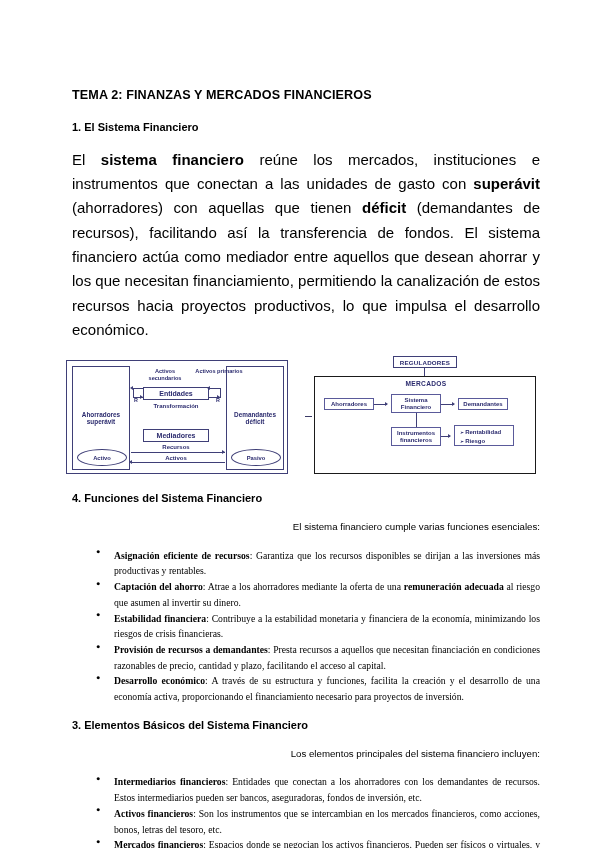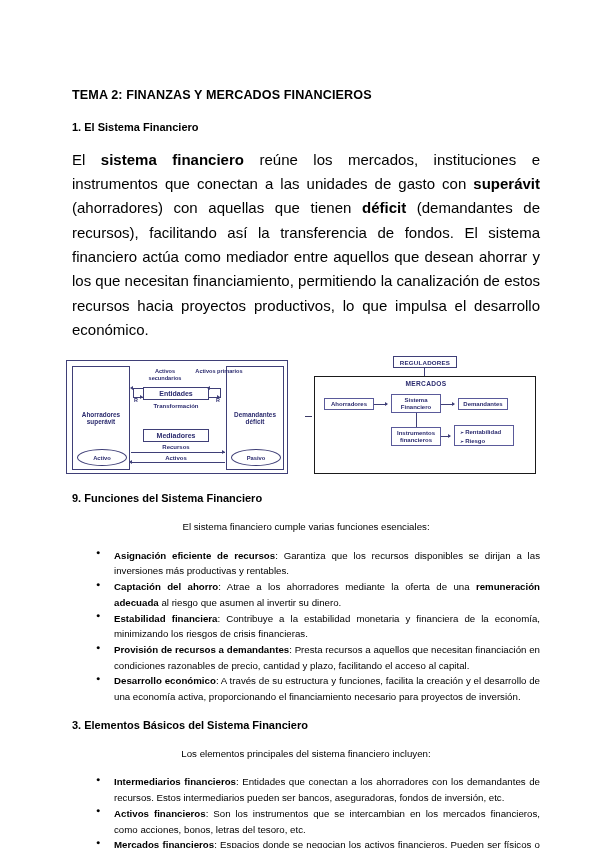--- a/index.html
+++ b/index.html
@@ -39,34 +39,35 @@
   p.body-text {
     font-size: 15px;
     line-height: 1.62;
     margin: 0 0 12px 0;
     text-align: justify;
   }
   p.lead-text {
     font-size: 9.7px;
     line-height: 1.62;
     margin: 0 0 13px 0;
-    text-align: center;
+    text-align: right;
   }
   ul.bullets {
     margin: 0 0 14px 0;
     padding-left: 30px;
     list-style: none;
   }
   ul.bullets > li {
     font-size: 9.7px;
     line-height: 1.62;
     text-align: justify;
     margin-bottom: 0px;
     position: relative;
     padding-left: 12px;
+    font-family: Liberation Serif, serif;
   }
   ul.bullets > li::before {
     content: "\25CF";
     position: absolute;
     left: -6px;
     top: -0.5px;
     font-size: 7.2px;
   }
   .b { font-weight: bold; }
 
@@ -317,21 +318,21 @@
 
     <div class="dl-line" style="left:375px; top:49.5px; width:13px; height:1.2px;"></div>
     <div class="arrow-r" style="left:386px; top:47.5px;"></div>
 
     <div class="dl-line" style="left:349.5px; top:59px; width:1.2px; height:14px;"></div>
 
     <div class="dl-line" style="left:375px; top:82px; width:9px; height:1.2px;"></div>
     <div class="arrow-r" style="left:382px; top:80px;"></div>
   </div>
 
-  <h2 class="section-heading">9. Funciones del Sistema Financiero</h2>
+  <h2 class="section-heading">4. Funciones del Sistema Financiero</h2>
   <p class="lead-text">El sistema financiero cumple varias funciones esenciales:</p>
 
   <ul class="bullets">
     <li><span class="b">Asignación eficiente de recursos</span><span>: </span><span>Garantiza que los recursos disponibles se dirijan a las inversiones más productivas y rentables.</span></li>
     <li><span class="b">Captación del ahorro</span><span>: </span><span>Atrae a los ahorradores mediante la oferta de una </span><span class="b">remuneración adecuada</span><span> al riesgo que asumen al invertir su dinero.</span></li>
     <li><span class="b">Estabilidad financiera</span><span>: </span><span>Contribuye a la estabilidad monetaria y financiera de la economía, minimizando los riesgos de crisis financieras.</span></li>
     <li><span class="b">Provisión de recursos a demandantes</span><span>: </span><span>Presta recursos a aquellos que necesitan financiación en condiciones razonables de precio, cantidad y plazo, facilitando el acceso al capital.</span></li>
     <li><span class="b">Desarrollo económico</span><span>: </span><span>A través de su estructura y funciones, facilita la creación y el desarrollo de una economía activa, proporcionando el financiamiento necesario para proyectos de inversión.</span></li>
   </ul>
 

